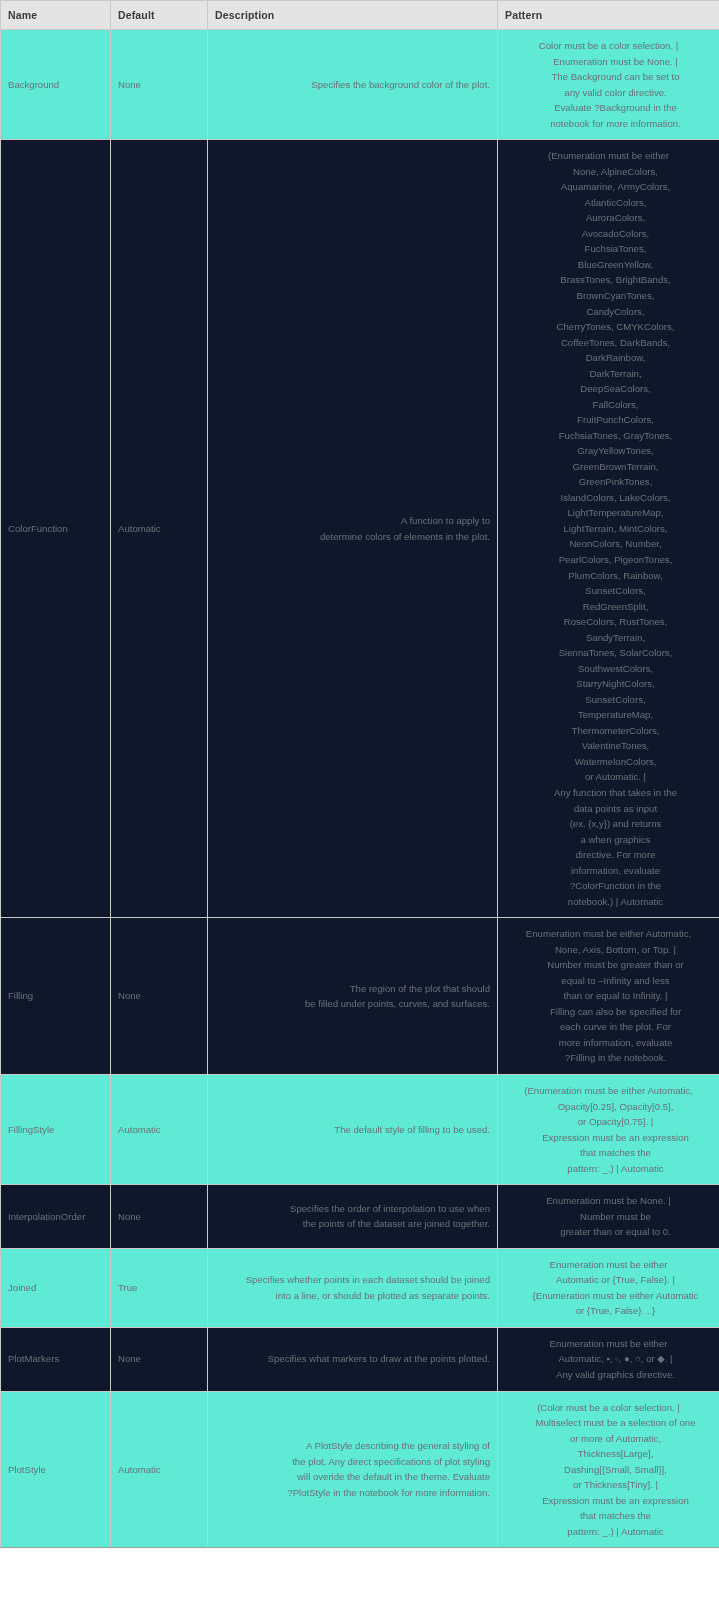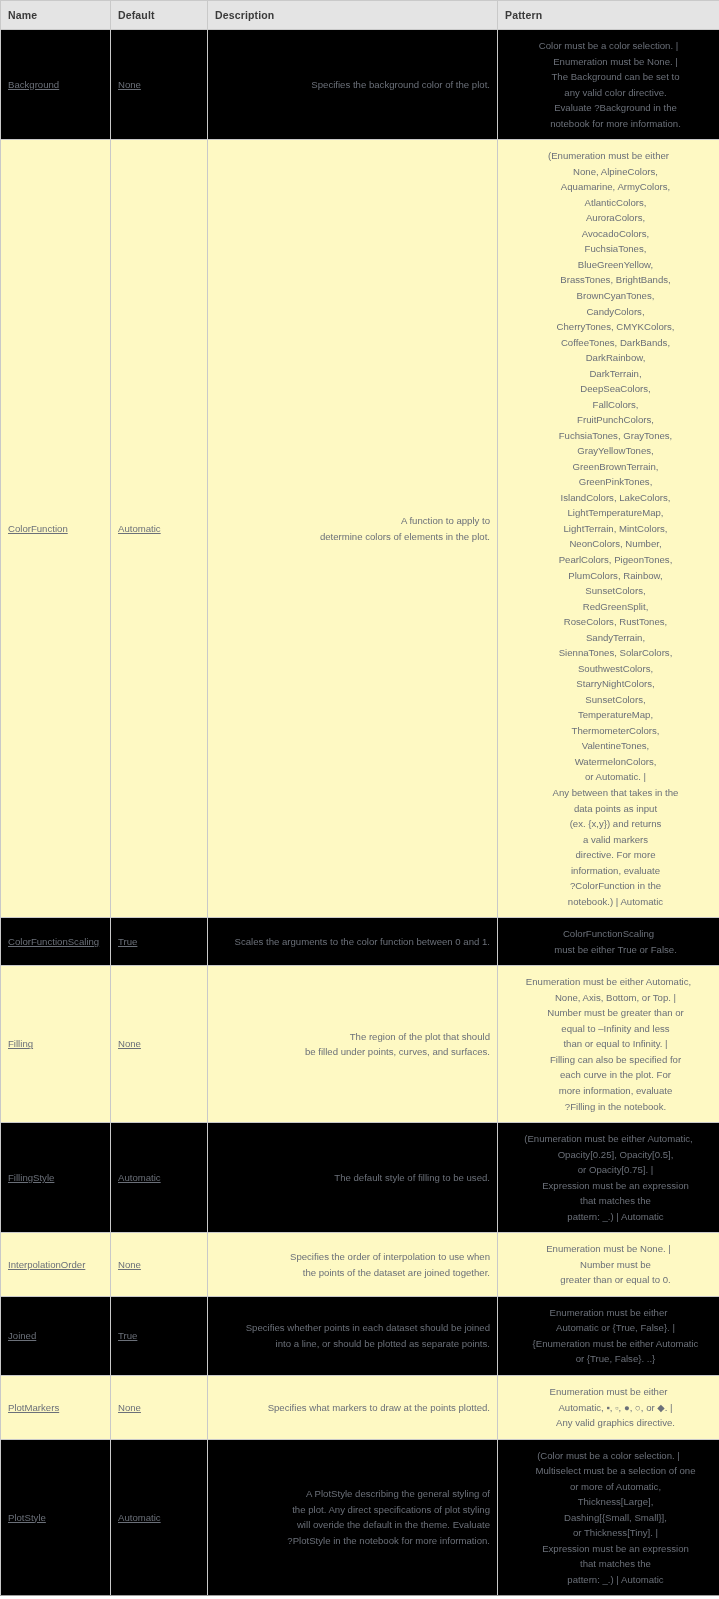--- a/index.html
+++ b/index.html
@@ -26,36 +26,35 @@
     background: #e4e4e4;
     color: #3a3a3a;
     font-weight: bold;
     font-size: 10.5px;
     text-align: left;
     padding: 7px 8px;
     border-top: 1px solid #9d9d9d;
     border-bottom: 1px solid #9d9d9d;
     letter-spacing: 0.15px;
   }
-  tbody tr.row-odd td { background: #000000; }
-  tbody tr.row-even td { background: #fef9c3; }
+  tbody tr.row-odd td { background: #5eead4; }
+  tbody tr.row-even td { background: #0f172a; }
   tbody td {
     color: #6b7079;
     font-size: 9.6px;
     line-height: 1.62;
   }
   col.c-name  { width: 110px; }
   col.c-def   { width: 97px; }
   col.c-desc  { width: 290px; }
   col.c-pat   { width: 222px; }
 
   td.cell-name, td.cell-default {
     white-space: nowrap;
     overflow: hidden;
-    text-decoration: underline;
   }
   td.cell-desc .wrapline,
   td.cell-pattern .wrapline {
     display: block;
   }
   
   td.cell-desc .wrapline.ind,
   td.cell-pattern .wrapline.ind {
     padding-left: 14px;
   }
@@ -144,39 +143,28 @@
           <span class="wrapline ind">SandyTerrain,</span>
           <span class="wrapline ind">SiennaTones, SolarColors,</span>
           <span class="wrapline ind">SouthwestColors,</span>
           <span class="wrapline ind">StarryNightColors,</span>
           <span class="wrapline ind">SunsetColors,</span>
           <span class="wrapline ind">TemperatureMap,</span>
           <span class="wrapline ind">ThermometerColors,</span>
           <span class="wrapline ind">ValentineTones,</span>
           <span class="wrapline ind">WatermelonColors,</span>
           <span class="wrapline ind">or Automatic. |</span>
-          <span class="wrapline ind">Any between that takes in the</span>
+          <span class="wrapline ind">Any function that takes in the</span>
           <span class="wrapline ind">data points as input</span>
           <span class="wrapline ind">(ex. {x,y}) and returns</span>
-          <span class="wrapline ind">a valid markers</span>
+          <span class="wrapline ind">a when graphics</span>
           <span class="wrapline ind">directive. For more</span>
           <span class="wrapline ind">information, evaluate</span>
           <span class="wrapline ind">?ColorFunction in the</span>
           <span class="wrapline ind">notebook.) | Automatic</span>
-        </td>
-      </tr>
-      <tr class="row-odd">
-        <td class="cell-name">ColorFunctionScaling</td>
-        <td class="cell-default">True</td>
-        <td class="cell-desc">
-          <span class="wrapline">Scales the arguments to the color function between 0 and 1.</span>
-        </td>
-        <td class="cell-pattern">
-          <span class="wrapline">ColorFunctionScaling</span>
-          <span class="wrapline ind">must be either True or False.</span>
         </td>
       </tr>
       <tr class="row-even">
         <td class="cell-name">Filling</td>
         <td class="cell-default">None</td>
         <td class="cell-desc">
           <span class="wrapline">The region of the plot that should</span>
           <span class="wrapline ind">be filled under points, curves, and surfaces.</span>
         </td>
         <td class="cell-pattern">

